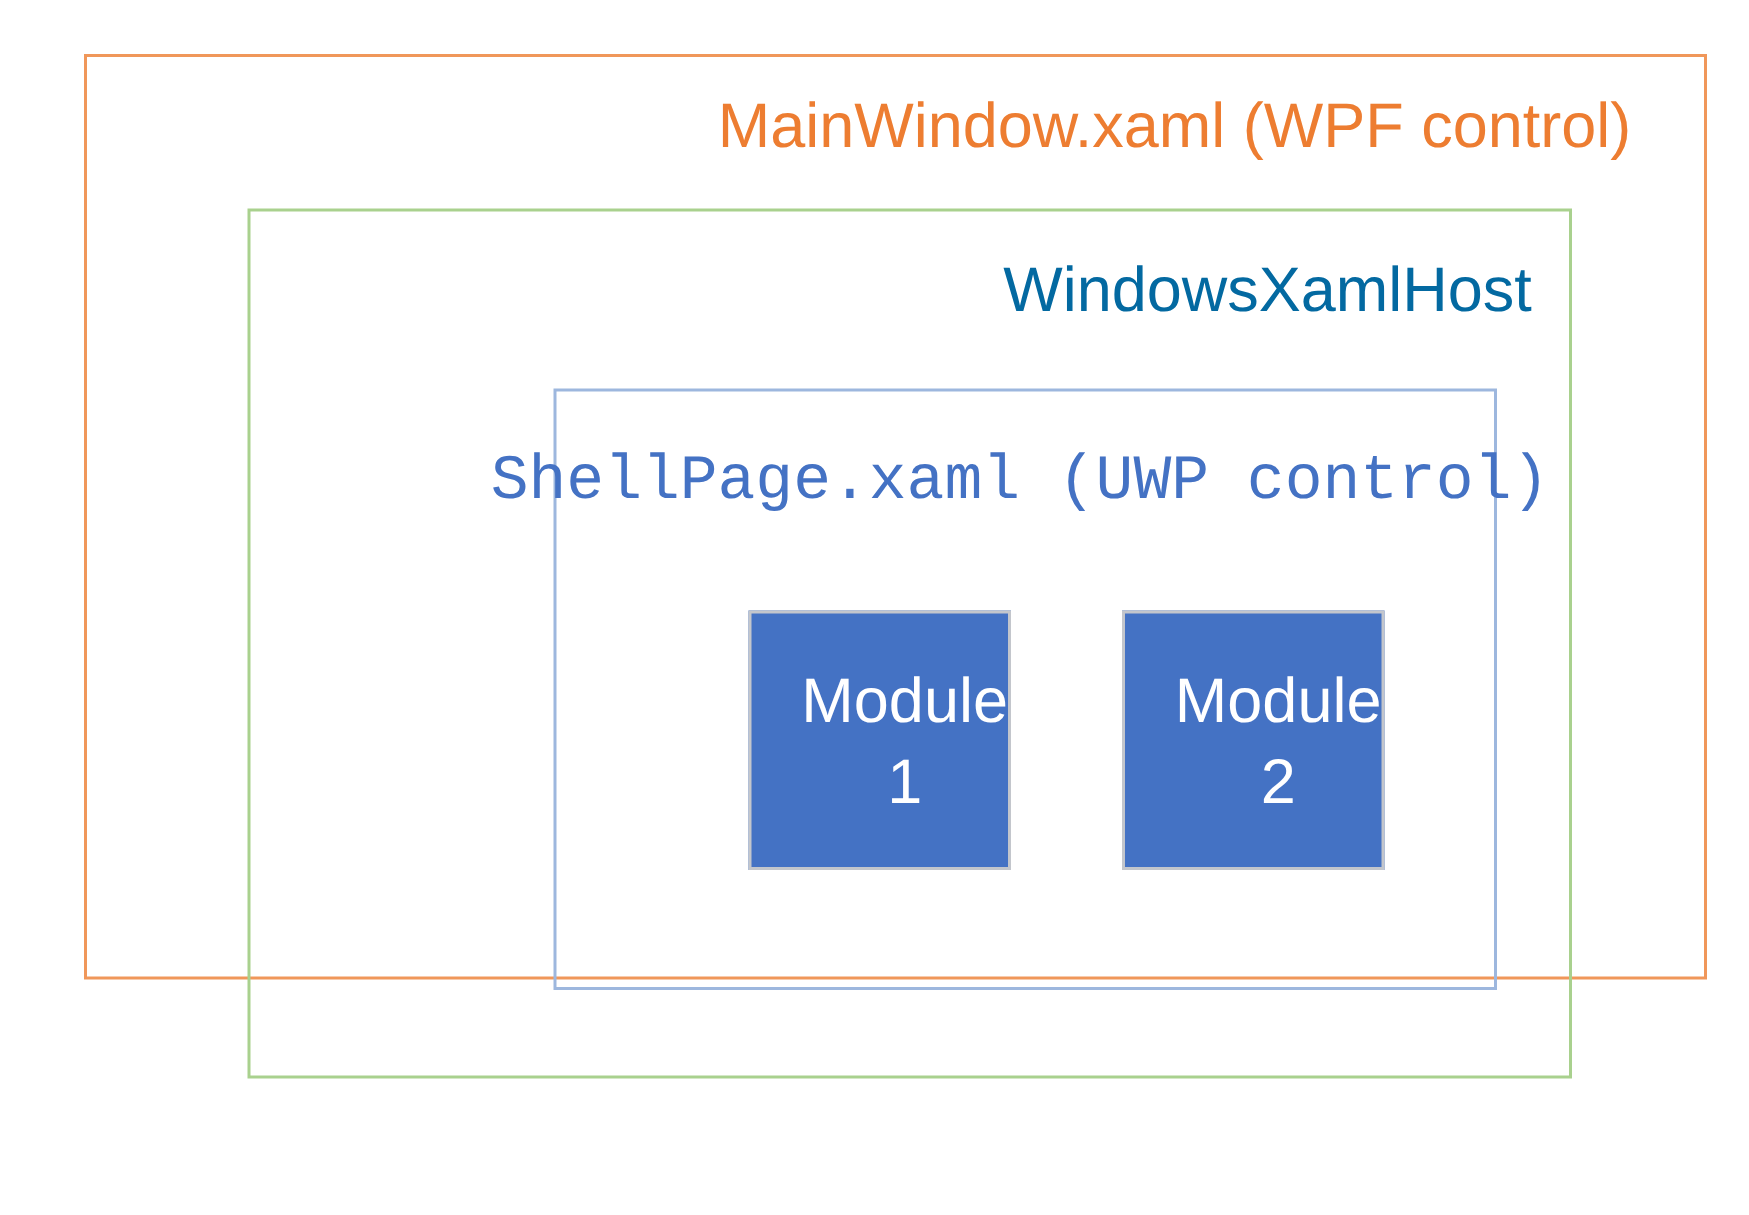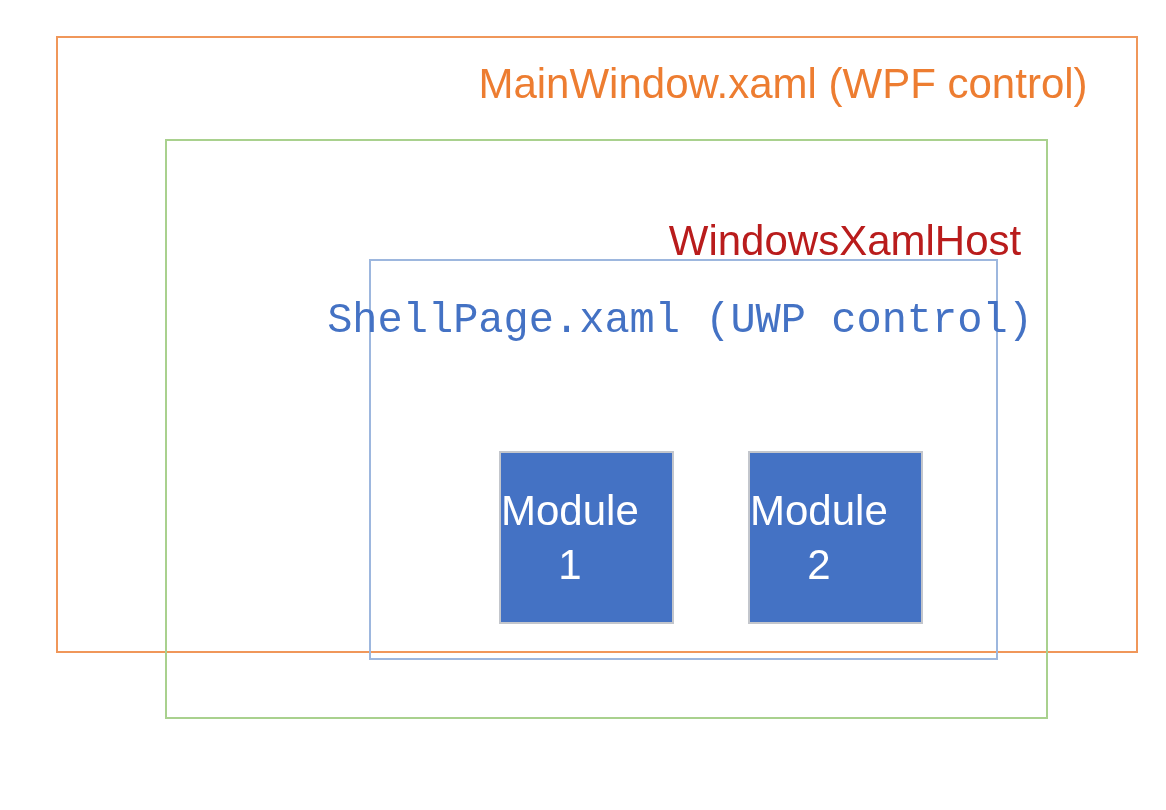--- a/index.html
+++ b/index.html
@@ -41,39 +41,37 @@
     white-space: nowrap;
     font-size: 42px;
     line-height: 48px;
   }
   #main-window-label {
     left: 725px; top: 22px;
     color: #ED7D31;
   }
   #host-label {
     left: 678px; top: 28px;
-    color: #b91c1c;
-    margin-top: 48px;
+    color: #0369a1;
   }
   #shell-label {
     left: 309px; top: 36px;
     color: #4472C4;
     font-family: Liberation Mono, monospace;
   }
   .module {
     position: absolute;
     box-sizing: border-box;
     width: 175px; height: 173px;
     background: #4472C4;
     border: 2px solid #C3C6CC;
     display: flex;
     align-items: center;
-    justify-content: flex-start;
+    justify-content: flex-end;
     text-align: center;
-    margin-top: 44px;
   }
   #module-1 { left: 128px; top: 146px; }
   #module-2 { left: 377px; top: 146px; }
   .module-text {
     color: #FFFFFF;
     font-size: 42px;
     line-height: 54px;
   }
   .module-text span { display: block; }
 </style>

